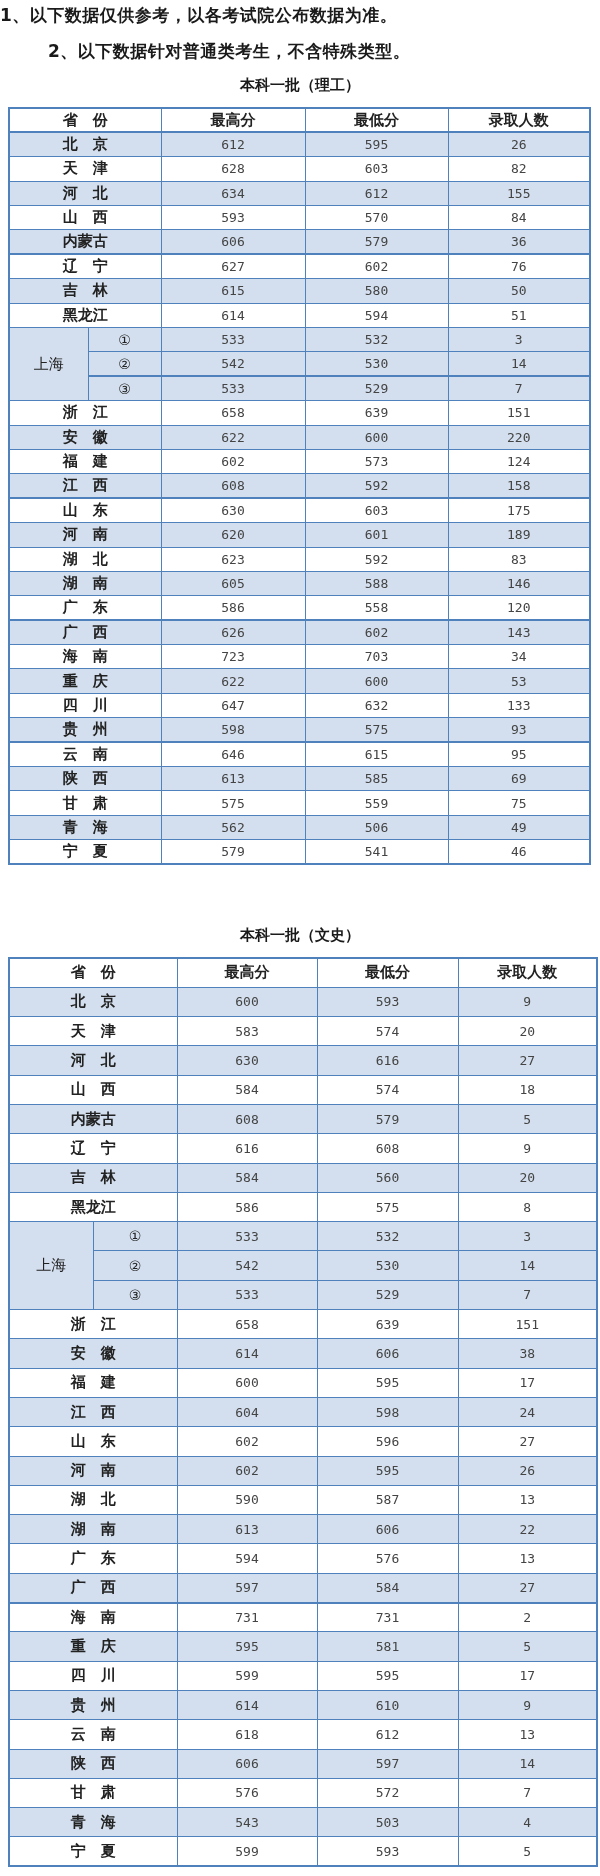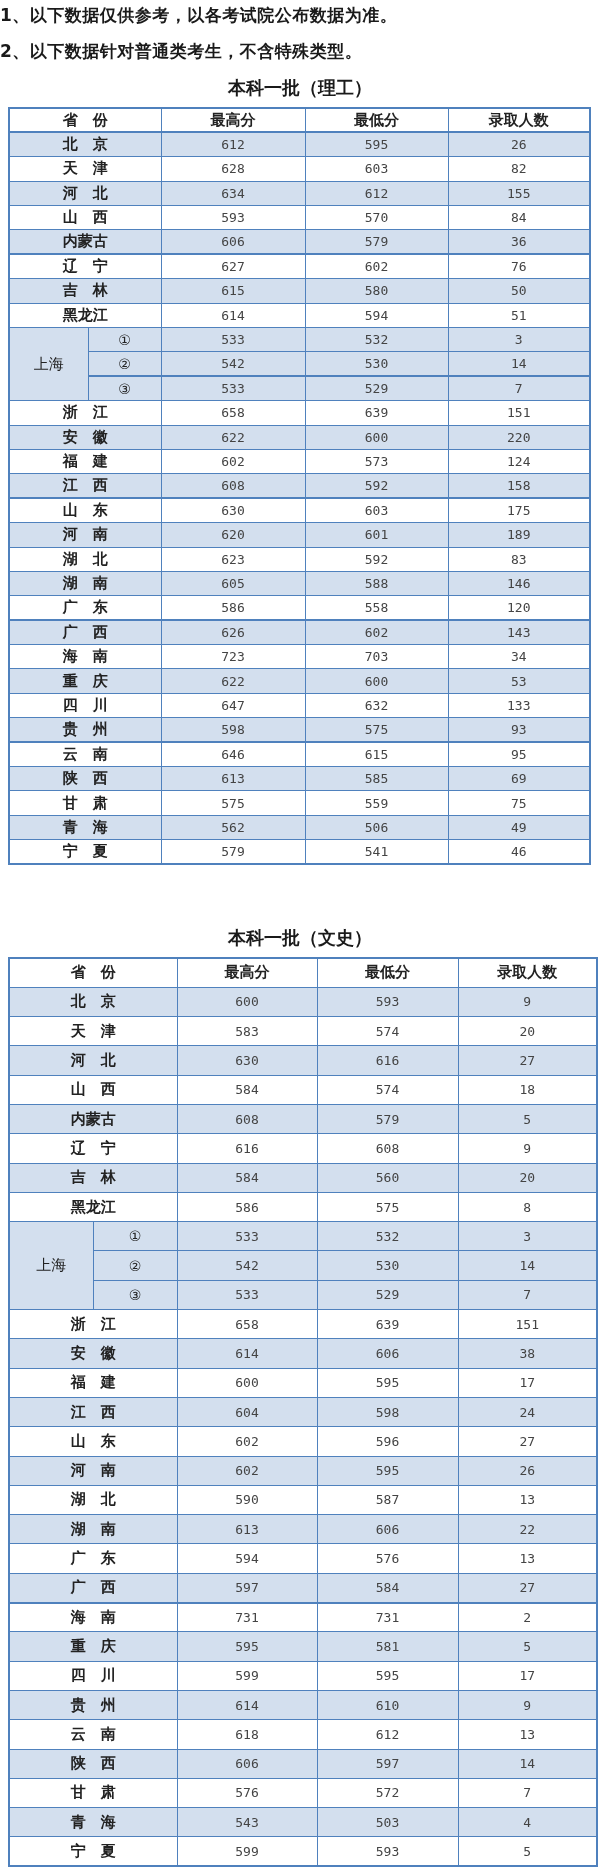--- a/index.html
+++ b/index.html
@@ -1,39 +1,39 @@
 <!DOCTYPE html>
 <html><head>
 <meta charset="utf-8">
 <style>
   html, body { margin: 0; padding: 0; background: #ffffff; }
   body { width: 600px; height: 1876px; position: relative; overflow: hidden;
          font-family: "DejaVu Sans", "Liberation Sans", sans-serif; color: #222; }
   .note { position: absolute; left: 0; font-size: 17px; font-weight: bold; color: #1a1a1a; letter-spacing: 0.5px; white-space: nowrap; }
-  .title { position: absolute; left: 0; width: 600px; text-align: center; font-size: 18px; font-weight: bold; color: #1a1a1a; }
+  .title { position: absolute; left: 0; width: 600px; text-align: center; font-size: 15px; font-weight: bold; color: #1a1a1a; }
   table { position: absolute; border-collapse: collapse; table-layout: fixed; }
   td, th { border: 1px solid #4f81bd; text-align: center; padding: 0; overflow: hidden; white-space: nowrap; }
   th { font-size: 15px; font-weight: bold; color: #222; background: #ffffff; }
   td { font-family: "DejaVu Sans Mono", "Liberation Mono", monospace; font-size: 13px; color: #444; }
   td.prov { font-family: "DejaVu Sans", "Liberation Sans", sans-serif; font-size: 15px; font-weight: bold; color: #222; }
   td.sub { font-family: "DejaVu Sans", "Liberation Sans", sans-serif; font-size: 14px; color: #222; }
   tr.shade td { background: #d3dfee; }
   tr.plain td { background: #ffffff; }
   tr.sep td { border-top: 2px solid #4f81bd; }
   td.sh { background: #d3dfee !important; font-family: "DejaVu Sans", "Liberation Sans", sans-serif; font-size: 15px; font-weight: normal; color: #222; }
   table.t1 { left: 8px; top: 107px; width: 581px; border: 2px solid #4f81bd; }
   table.t1 tr { height: 24.4px; }
   table.t2 { left: 8px; top: 957px; width: 588px; border: 2px solid #4f81bd; }
   table.t2 tr { height: 29.3px; }
 </style>
 </head>
 <body>
 
 <div class="note" style="top:4px;">1、以下数据仅供参考，以各考试院公布数据为准。</div>
-<div class="note" style="top:40px;">2、以下数据针对普通类考生，不含特殊类型。</div>
+<div class="note" style="top:40px;margin-left:48px;">2、以下数据针对普通类考生，不含特殊类型。</div>
 
 <div class="title" style="top:76px;">本科一批（理工）</div>
 <table class="t1" id="t1">
   <colgroup>
       <col style="width:79px">
       <col style="width:73px">
       <col style="width:144px">
       <col style="width:143px">
       <col style="width:142px">
     </colgroup>

